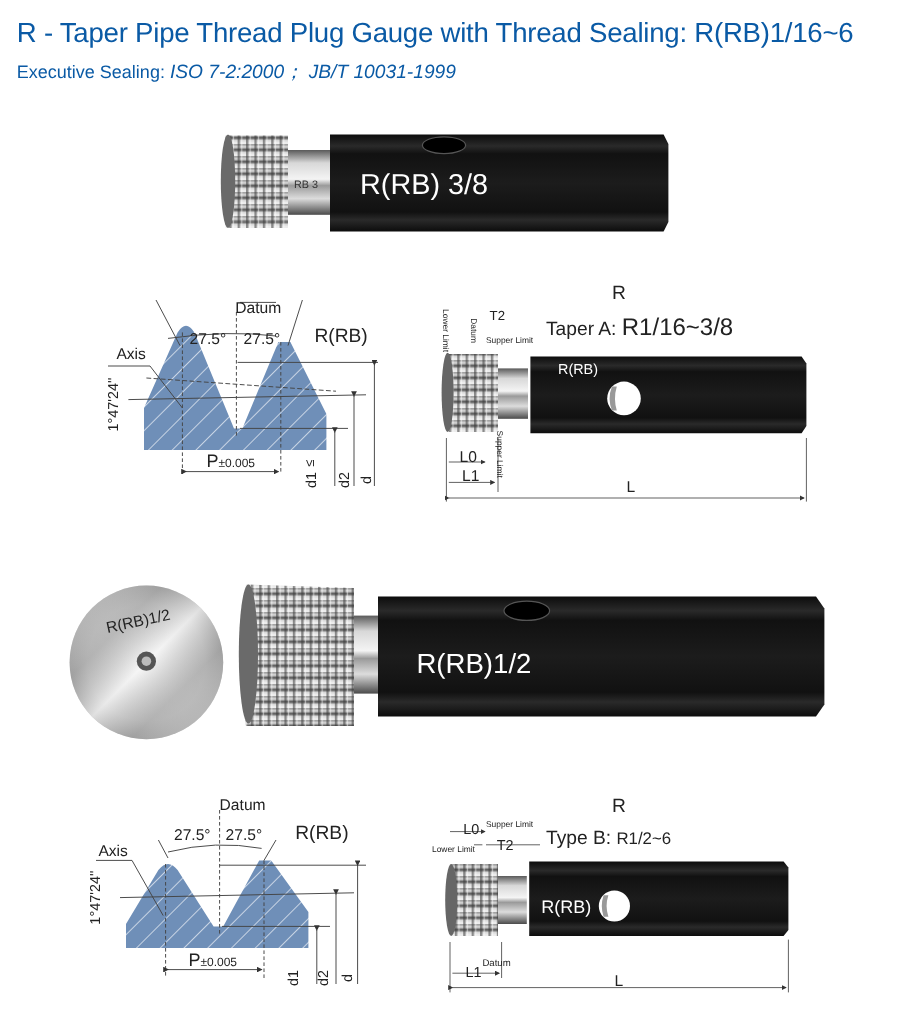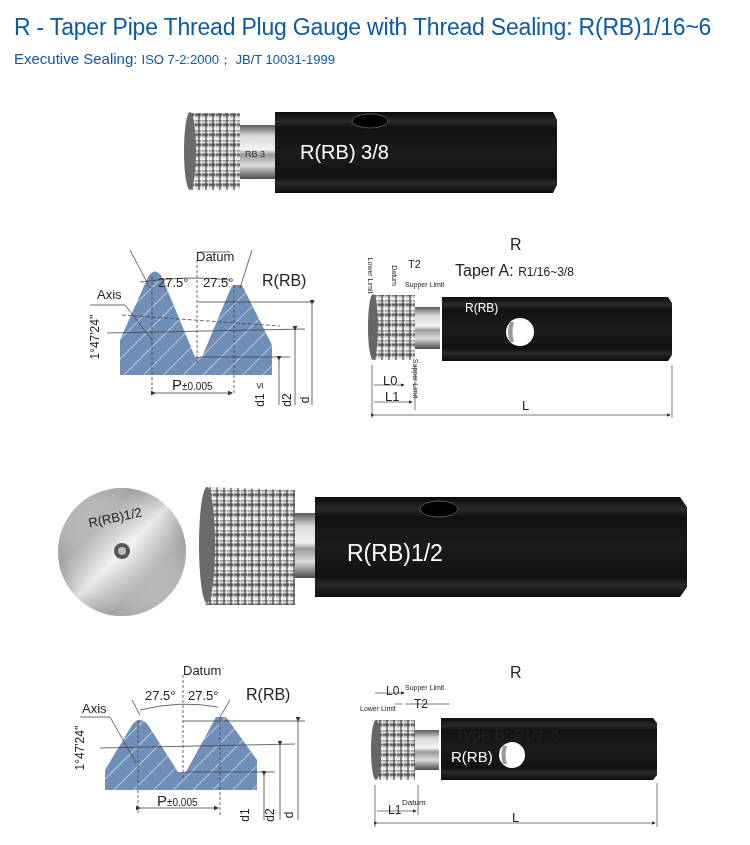--- a/index.html
+++ b/index.html
@@ -1,20 +1,20 @@
 <!DOCTYPE html>
 <html><head>
 <meta charset="utf-8">
 <style>
   html, body { margin: 0; padding: 0; background: #ffffff; }
   body { width: 750px; height: 845px; position: relative; overflow: hidden; font-family: "Liberation Sans", sans-serif; }
   .abs { position: absolute; }
   .title { left: 14px; top: 14px; font-size: 23px; color: #0a5aa5; white-space: nowrap; letter-spacing: -0.2px; }
   .subtitle { left: 14px; top: 50px; font-size: 15px; color: #0a5aa5; white-space: nowrap; }
-  .subtitle .std { font-size: 13px; }
+  .subtitle .std { font-size: 16px; font-style: italic; }
   .lbl { position: absolute; color: #222; white-space: nowrap; }
   svg text { font-family: "Liberation Sans", sans-serif; }
 </style>
 </head>
 <body>
 
 <div class="abs title">R - Taper Pipe Thread Plug Gauge with Thread Sealing: R(RB)1/16~6</div>
 <div class="abs subtitle">
   <span>Executive Sealing:</span>
   <span class="std">ISO  7-2:2000； JB/T 10031-1999</span>
@@ -67,21 +67,21 @@
 </svg>
 
 <svg class="abs" style="left:170px;top:95px" width="400" height="115">
   <path d="M18,18 Q14,55 18,95 L70,95 L70,18 Z" fill="url(#threads)"></path>
   <ellipse cx="20" cy="56" rx="6" ry="39" fill="#6a6a6a"></ellipse>
   <rect x="70" y="30" width="35" height="54" fill="url(#steelV)"></rect>
   <path d="M105,17 L383,17 L387,25 L387,90 L383,98 L105,98 Z" fill="url(#handleV)"></path>
   <ellipse cx="200" cy="26" rx="18" ry="7" fill="#000" stroke="#555" stroke-width="1"></ellipse>
   <text x="75" y="62" font-size="9" fill="#333">RB 3</text>
 </svg>
-<div class="lbl" style="left:300px;top:141px;font-size:20px;color:#fff">R(RB) 3/8</div>
+<div class="lbl" style="left:300px;top:141px;font-size:24px;color:#fff">R(RB) 3/8</div>
 
 <svg class="abs" style="left:80px;top:240px" width="250" height="180">
   <path d="M40,123 L40,100 L68,37 Q75,26 82,37 L115,117 L122,117 L152,45 L162,45 L192,105 L192,135 L40,135 Z" fill="url(#hatch)"></path>
   <g stroke="#444" stroke-width="0.8" fill="none">
     <line x1="117" y1="20" x2="117" y2="125" stroke-dasharray="3,2"></line>
     <line x1="72" y1="37" x2="72" y2="155" stroke-dasharray="3,2"></line>
     <line x1="154" y1="45" x2="154" y2="155" stroke-dasharray="3,2"></line>
     <line x1="42" y1="75" x2="200" y2="86" stroke-dasharray="4,2"></line>
     <line x1="27" y1="93" x2="225" y2="89"></line>
     <line x1="118" y1="62" x2="235" y2="62"></line>
@@ -124,21 +124,21 @@
     <line x1="55" y1="80" x2="55" y2="125"></line>
     <line x1="312" y1="80" x2="312" y2="133"></line>
     <line x1="14" y1="100" x2="44" y2="100" marker-end="url(#arr)"></line>
     <line x1="14" y1="117" x2="52" y2="117" marker-end="url(#arr)"></line>
     <line x1="14" y1="130" x2="310" y2="130" marker-end="url(#arr)" marker-start="url(#arr)"></line>
   </g>
 </svg>
 <div class="lbl" style="left:510px;top:236px;font-size:16px">R</div>
 <div class="lbl" style="left:455px;top:262px;font-size:16px">
   <span>Taper A:</span>
-  <span style="font-size:12px">R1/16~3/8</span>
+  <span style="font-size:20px">R1/16~3/8</span>
 </div>
 <div class="lbl" style="left:353px;top:272px;font-size:7px;transform:rotate(90deg)">Lower Limit</div>
 <div class="lbl" style="left:384px;top:272px;font-size:7px;transform:rotate(90deg)">Datum</div>
 <div class="lbl" style="left:408px;top:258px;font-size:11px">T2</div>
 <div class="lbl" style="left:405px;top:281px;font-size:7px">Supper Limit</div>
 <div class="lbl" style="left:396px;top:375px;font-size:7px;transform:rotate(90deg)">Supper Limit</div>
 <div class="lbl" style="left:465px;top:301px;font-size:12px;color:#fff">R(RB)</div>
 <div class="lbl" style="left:383px;top:373px;font-size:13px">L0</div>
 <div class="lbl" style="left:385px;top:389px;font-size:13px">L1</div>
 <div class="lbl" style="left:522px;top:398px;font-size:13px">L</div>
@@ -209,21 +209,21 @@
   </g>
 </svg>
 <svg class="abs" style="left:370px;top:685px" width="85" height="30">
   <g stroke="#444" stroke-width="0.7" fill="none">
     <line x1="5" y1="8" x2="34" y2="8" marker-end="url(#arr)"></line>
     <line x1="25" y1="19" x2="32" y2="19"></line>
     <line x1="35" y1="19" x2="80" y2="19"></line>
   </g>
 </svg>
 <div class="lbl" style="left:510px;top:664px;font-size:16px">R</div>
-<div class="lbl" style="left:455px;top:726px;font-size:16px">
+<div class="lbl" style="left:455px;top:690px;font-size:16px">
   <span>Type B:</span>
   <span style="font-size:14px">R1/2~6</span>
 </div>
 <div class="lbl" style="left:386px;top:684px;font-size:12px">L0</div>
 <div class="lbl" style="left:405px;top:684px;font-size:7px">Supper Limit</div>
 <div class="lbl" style="left:360px;top:705px;font-size:7px">Lower Limit</div>
 <div class="lbl" style="left:414px;top:697px;font-size:12px">T2</div>
 <div class="lbl" style="left:451px;top:748px;font-size:15px;color:#fff">R(RB)</div>
 <div class="lbl" style="left:402px;top:798px;font-size:8px">Datum</div>
 <div class="lbl" style="left:388px;top:803px;font-size:12px">L1</div>

